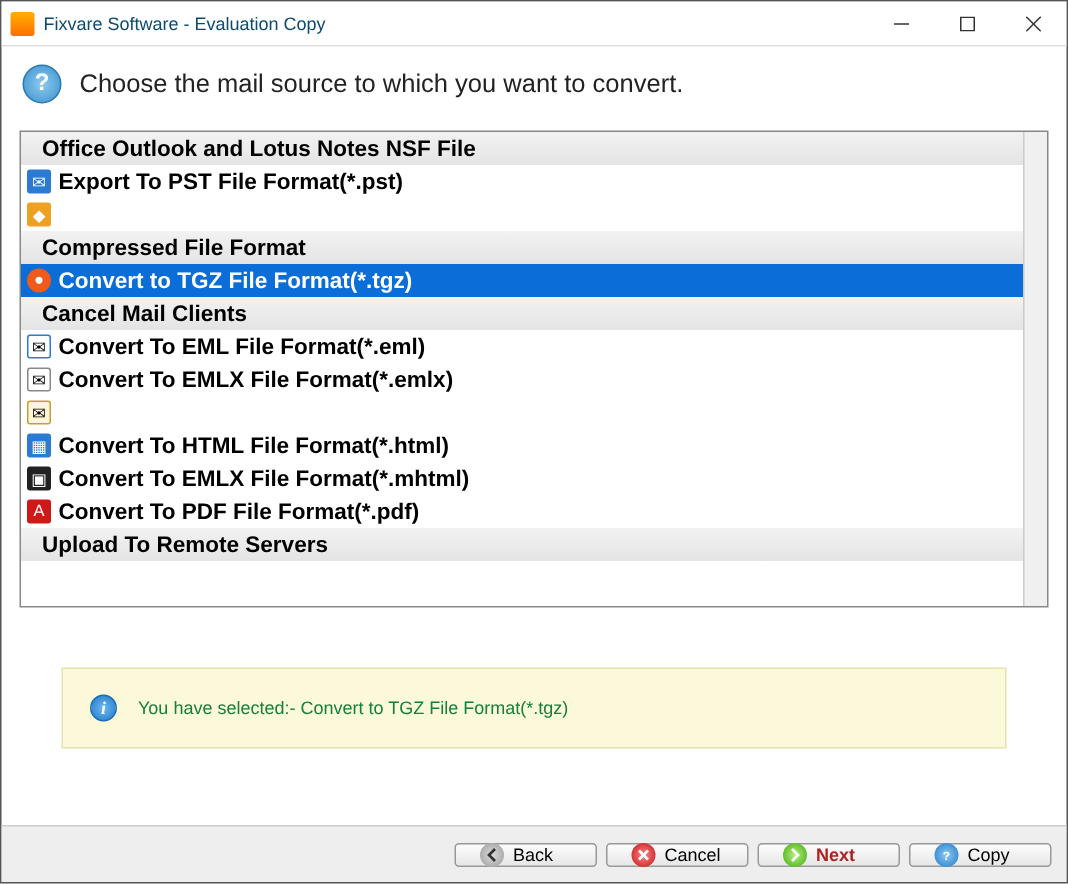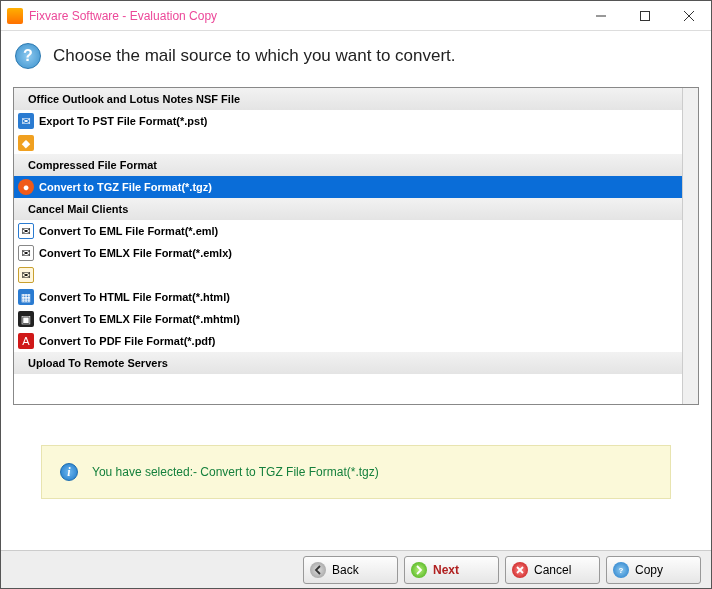--- a/index.html
+++ b/index.html
@@ -19,21 +19,21 @@
   border-bottom: 1px solid #ddd;
   display: flex;
   align-items: center;
   padding-left: 6px;
 }
 .titlebar .app-icon {
   width: 16px; height: 16px; margin-right: 6px;
   background: linear-gradient(#ffb000,#ff7000);
   border-radius: 2px;
 }
-.titlebar .title { flex: 1; font-size: 12px; color: #ec4899; }
+.titlebar .title { flex: 1; font-size: 12px; color: #0c4a6e; }
 .win-ctrl { width: 44px; height: 30px; display:flex; align-items:center; justify-content:center; cursor:pointer; }
 .win-ctrl svg { width:10px; height:10px; stroke:#333; stroke-width:1; fill:none; }
 
 .instruction {
   display:flex; align-items:center;
   padding: 12px 14px 18px 14px;
   gap: 12px;
 }
 .instruction .q-icon {
   width: 26px; height:26px; border-radius:50%;
@@ -55,21 +55,21 @@
   width: 16px; background:#f0f0f0; border-left:1px solid #ccc;
 }
 .row {
   height: 22px;
   display:flex; align-items:center;
   padding-left: 4px;
   gap: 5px;
   white-space: nowrap;
 }
 .row .icon { width:16px; height:16px; display:flex; align-items:center; justify-content:center; font-size:11px; }
-.row .label { font-size: 11px; font-weight: bold; }
+.row .label { font-size: 15px; font-weight: bold; }
 .row.header { background: linear-gradient(#f2f2f2,#e4e4e4); color:#000; }
 .row.header .label { padding-left: 10px; }
 .row.item { background:#fff; cursor:pointer; }
 .row.item .label { font-weight: bold; }
 .row.selected { background:#0a6dd8; color:#fff; }
 
 .notice {
   margin: 40px 40px 0 40px;
   background:#fbf9d9;
   border:1px solid #e8e4b0;
@@ -94,26 +94,26 @@
   height: 38px;
   background:#eee;
   border-top:1px solid #ccc;
   display:flex;
   align-items:center;
   justify-content:flex-end;
   padding: 0 10px;
   gap: 6px;
 }
 .btn {
-  width: 95px; height: 28px;
+  width: 95px; height: 16px;
   background: linear-gradient(#fdfdfd,#e6e6e6);
   border:1px solid #999;
   border-radius:3px;
   display:flex; align-items:center;
-  padding: 0 6px;
+  padding: 0 16px;
   gap: 6px;
   cursor:pointer;
   font-size:12px;
 }
 .btn .bicon {
   width:16px;height:16px;border-radius:50%;
   display:flex;align-items:center;justify-content:center;
 }
 .btn.back .bicon { background:radial-gradient(#ddd,#999); }
 .btn.next .bicon { background:radial-gradient(#b6f07a,#3ea810); }
@@ -223,37 +223,37 @@
 
 <div class="footer">
   <div class="btn back">
     <div class="bicon">
       <svg viewBox="0 0 10 10">
           <path d="M7 1 L3 5 L7 9" fill="none" stroke="#333" stroke-width="1.8"></path>
         </svg>
     </div>
     <span class="lbl">Back</span>
   </div>
-  <div class="btn next">
-    <div class="bicon">
-      <svg viewBox="0 0 10 10">
-          <path d="M3 1 L7 5 L3 9" fill="none" stroke="#fff" stroke-width="1.8"></path>
-        </svg>
-    </div>
-    <span class="lbl">Next</span>
-  </div>
   <div class="btn cancel">
     <div class="bicon">
       <svg viewBox="0 0 10 10">
           <line x1="2" y1="2" x2="8" y2="8" stroke="#fff" stroke-width="1.8"></line>
           <line x1="8" y1="2" x2="2" y2="8" stroke="#fff" stroke-width="1.8"></line>
         </svg>
     </div>
     <span class="lbl">Cancel</span>
   </div>
+  <div class="btn next">
+    <div class="bicon">
+      <svg viewBox="0 0 10 10">
+          <path d="M3 1 L7 5 L3 9" fill="none" stroke="#fff" stroke-width="1.8"></path>
+        </svg>
+    </div>
+    <span class="lbl">Next</span>
+  </div>
   <div class="btn help">
     <div class="bicon">
       <svg viewBox="0 0 10 10">
           <text x="5" y="8" text-anchor="middle" font-size="8" fill="#fff" font-weight="bold">?</text>
         </svg>
     </div>
     <span class="lbl">Copy</span>
   </div>
 </div>
 

